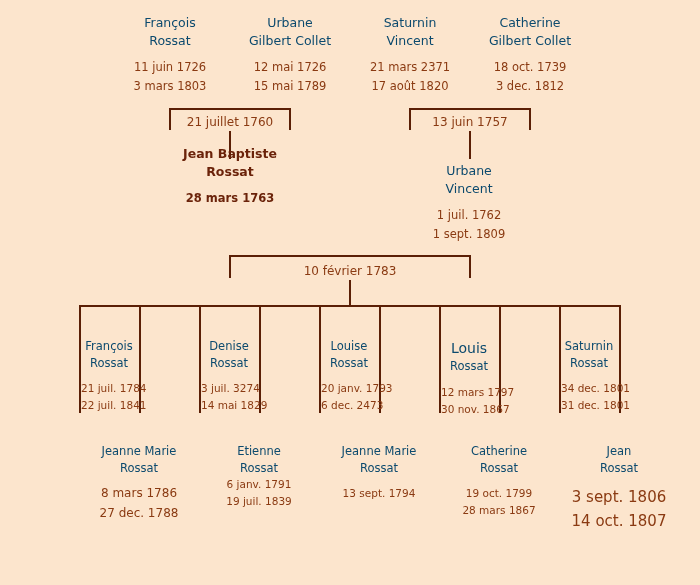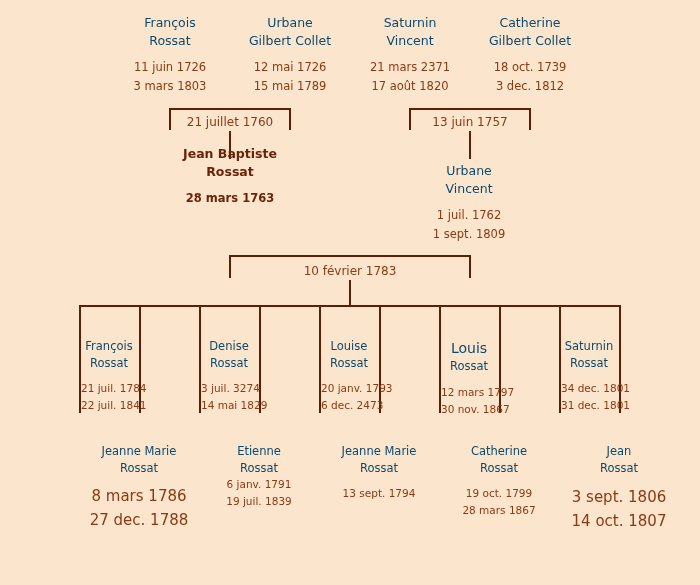--- a/index.html
+++ b/index.html
@@ -189,21 +189,21 @@
     <div class="nm" style="font-size:11.5px;">Rossat</div>
     <div class="dates" style="font-size:10.5px; margin-top:9px;">
       <div>34 dec. 1801</div>
       <div>31 dec. 1801</div>
     </div>
   </div>
 
   <div class="person" style="left:81px; top:443px; width:116px;">
     <div class="nm" style="font-size:11.5px;">Jeanne Marie</div>
     <div class="nm" style="font-size:11.5px;">Rossat</div>
-    <div class="dates" style="font-size:15px; ">
+    <div class="dates" style="font-size:12px; ">
       <div>8 mars 1786</div>
       <div>27 dec. 1788</div>
     </div>
   </div>
 
   <div class="person" style="left:201px; top:443px; width:116px;">
     <div class="nm" style="font-size:11.5px;">Etienne</div>
     <div class="nm" style="font-size:11.5px;">Rossat</div>
     <div class="dates" style="font-size:10.5px; margin-top:0;">
       <div>6 janv. 1791</div>

